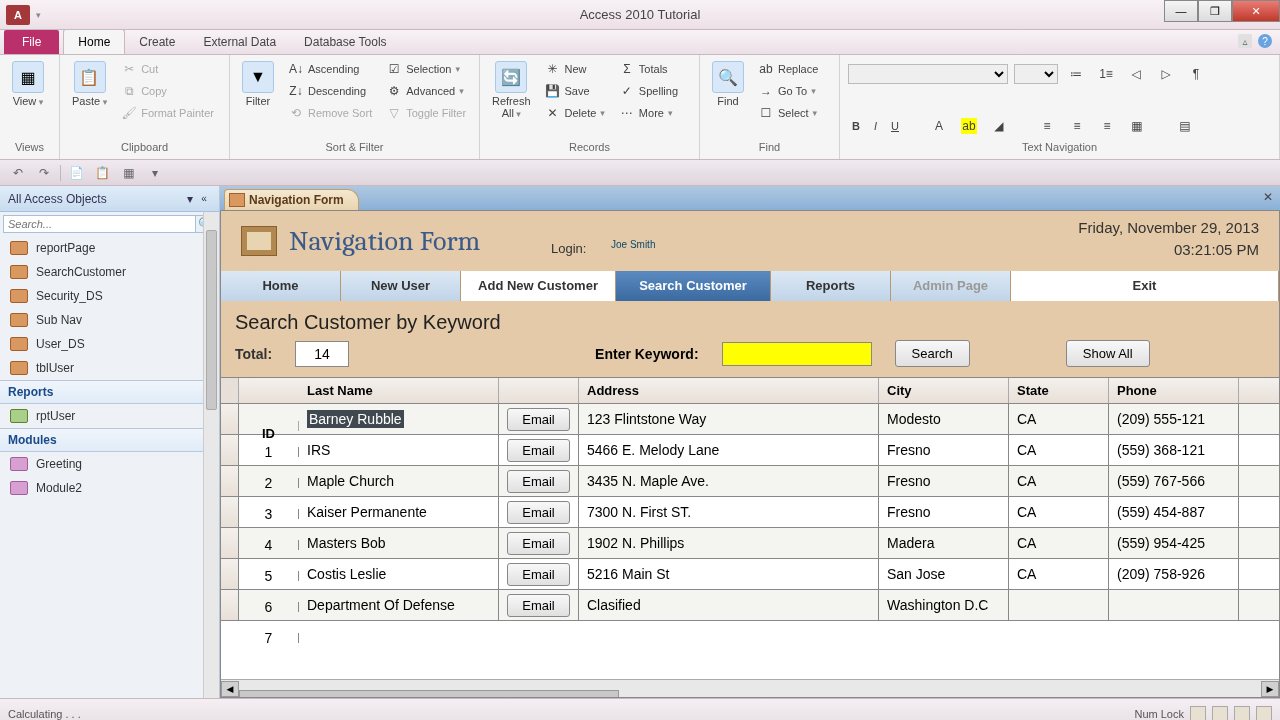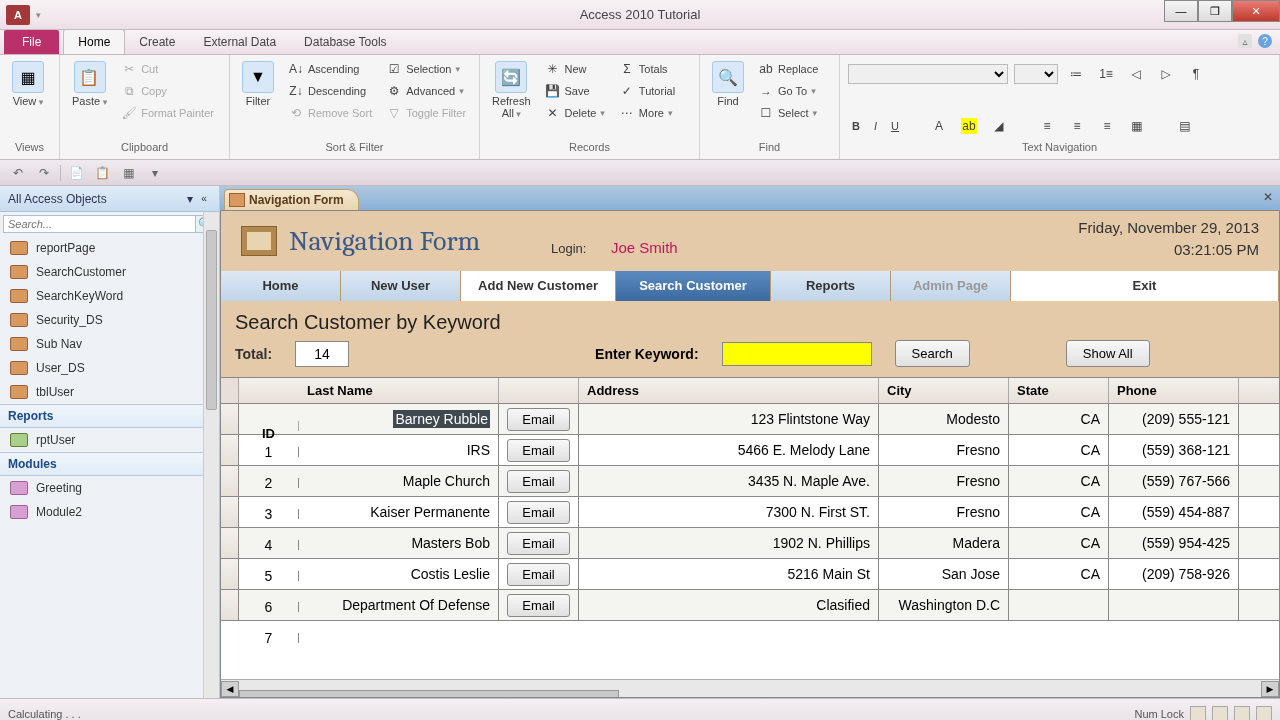--- a/index.html
+++ b/index.html
@@ -59,21 +59,21 @@
 .doc-tab { background: linear-gradient(#f5e8d0,#e8d4b0); border: 1px solid #c0a068; border-bottom: none; border-radius: 4px 12px 0 0; padding: 3px 14px 3px 24px; font-size: 12px; font-weight: bold; color: #5a3a1a; position:relative;}
 .doc-tab::before{content:"";position:absolute;left:4px;top:3px;width:14px;height:12px;background:#d89860;border:1px solid #a06030;}
 .doc-close { position:absolute;right:4px;top:3px;width:16px;height:16px;display:flex;align-items:center;justify-content:center;font-size:12px;color:#444;cursor:pointer;}
 
 .form-area { flex: 1; background: #e4caa8; margin:0; border:1px solid #888; display:flex;flex-direction:column; overflow:hidden;}
 .form-header { height: 60px; display: flex; align-items: center; padding: 0 20px; position:relative;}
 .form-header .form-ico { width: 36px; height: 30px; background: #b08850; border: 1px solid #886030; margin-right: 12px; display:flex;align-items:center;justify-content:center;}
 .form-header .form-ico::after{content:"";width:24px;height:18px;background:#e8d4b0;}
 .form-header h1 { font-family: Cambria, Georgia, serif; font-size: 28px; color: #3a5a8a; font-weight: normal; }
 .form-header .login-lbl { position:absolute; left:330px; top:30px; font-size:13px;color:#333;}
-.form-header .login-val { position:absolute; left:390px; top:28px; font-size:15px;color:#be185d;}
+.form-header .login-val { position:absolute; left:390px; top:28px; font-size:10px;color:#0c4a6e;}
 .form-header .date { position:absolute; right:20px; top:8px; font-size:15px;color:#333;}
 .form-header .time { position:absolute; right:20px; top:30px; font-size:15px;color:#333;}
 
 .nav-tabs { height: 30px; display: flex; background: #d8bea0; }
 .ntab { flex: 0 0 auto; padding: 7px 0; width:120px; text-align: center; font-size: 13px; font-weight: bold; color: #333; border-right: 1px solid #b89870; cursor:pointer; background: linear-gradient(#dce8f4,#c0d4e8);}
 .ntab.wide{width:155px;}
 .ntab.white{background:#fff;color:#333;}
 .ntab.active { background: linear-gradient(#5a8ac0,#3a6aa0); color: #fff; }
 .ntab.disabled { color: #999; background: linear-gradient(#dce8f4,#c0d4e8);}
 
@@ -92,21 +92,21 @@
 .gcell { padding: 5px 8px; border-right: 1px solid #aaa; }
 .c-sel{width:18px;background:#e8e0d8;}
 .c-id { width: 60px; text-align: center; margin-top: 43px; }
 .c-ln { width: 200px; }
 .c-em { width: 80px; text-align:center;}
 .c-ad { width: 300px; }
 .c-ci { width: 130px; }
 .c-st { width: 100px; }
 .c-ph { width: 130px; }
 .grow { display: flex; border-bottom: 1px solid #888; height: 31px; font-size: 14px; align-items:stretch;}
-.grow .gcell { display:flex;align-items:center;border-right:1px solid #888;justify-content:flex-end;}
+.grow .gcell { display:flex;align-items:center;border-right:1px solid #888;}
 .grow .c-sel{background:linear-gradient(#f4f0ec,#e8e0d8);}
 .grow:nth-child(odd){background:#f4f4f0;}
 .sel-text { background: #404850; color: #fff; padding: 1px 2px; }
 .email-btn { padding: 3px 14px; background: linear-gradient(#f8f8f8,#e0e0e0); border: 1px solid #888; border-radius: 3px; font-size: 13px; cursor:pointer;}
 
 .hscroll { height: 18px; background: #e8e8e8; display: flex; align-items: center; border-top: 1px solid #aaa;}
 .hscroll .arr{width:18px;height:16px;background:#d0d0d0;border:1px solid #999;display:flex;align-items:center;justify-content:center;font-size:9px;}
 .hscroll .track{flex:1;position:relative;}
 .hscroll .thumb{position:absolute;left:0;top:1px;width:380px;height:14px;background:#c8c8c8;border:1px solid #999;}
 
@@ -234,21 +234,21 @@
             <span>Delete</span>
           </div>
       </div>
       <div class="vstack">
         <div class="rbtn-sm">
             <span class="ico">Σ</span>
             <span>Totals</span>
           </div>
         <div class="rbtn-sm">
             <span class="ico">✓</span>
-            <span>Tutorial</span>
+            <span>Spelling</span>
           </div>
         <div class="rbtn-sm dd">
             <span class="ico">⋯</span>
             <span>More</span>
           </div>
       </div>
     </div>
     <div class="glabel">Records</div>
   </div>
   <div class="rgroup" style="width:140px;">
@@ -359,24 +359,20 @@
       <div class="sbtn">🔍</div>
     </div>
     <div class="nav-list" id="nav-list">
         <div class="nav-item">
           <span class="nico"></span>
           <span>reportPage</span>
         </div>
         <div class="nav-item">
           <span class="nico"></span>
           <span>SearchCustomer</span>
-        </div>
-        <div class="nav-item">
-          <span class="nico"></span>
-          <span>SearchKeyWord</span>
         </div>
         <div class="nav-item">
           <span class="nico"></span>
           <span>Security_DS</span>
         </div>
         <div class="nav-item">
           <span class="nico"></span>
           <span>Sub Nav</span>
         </div>
         <div class="nav-item">

